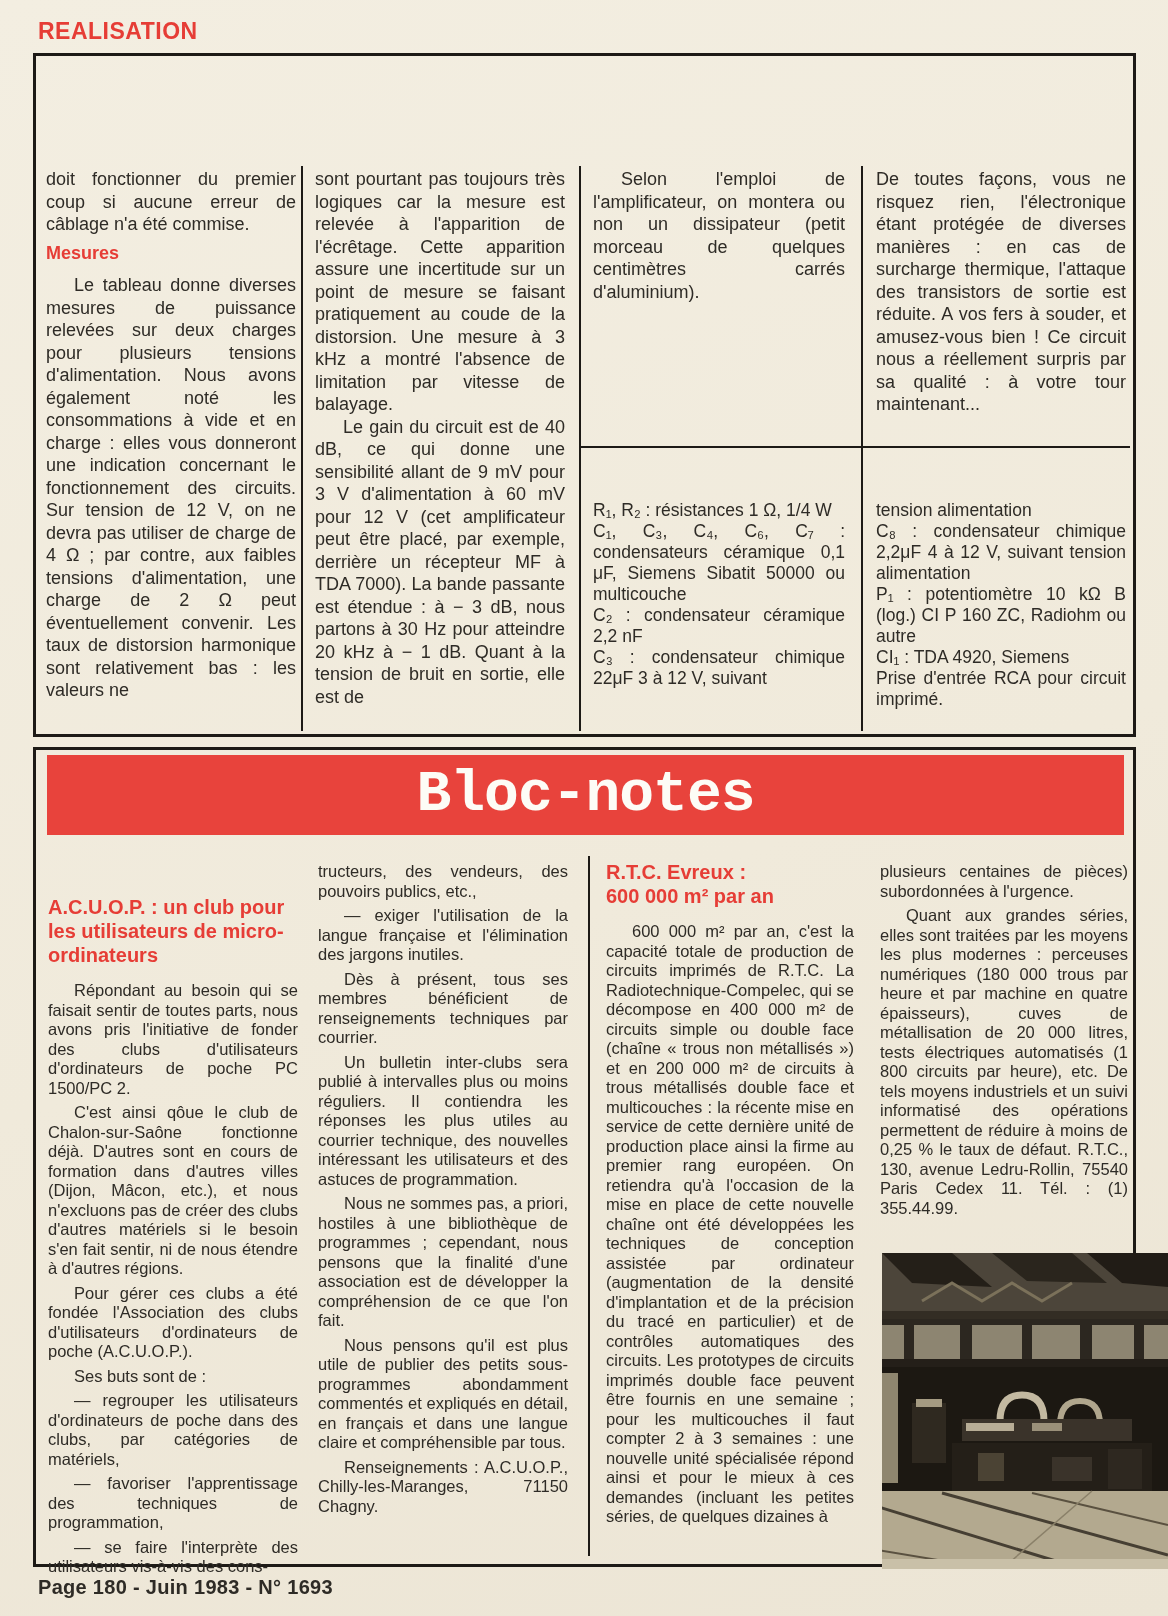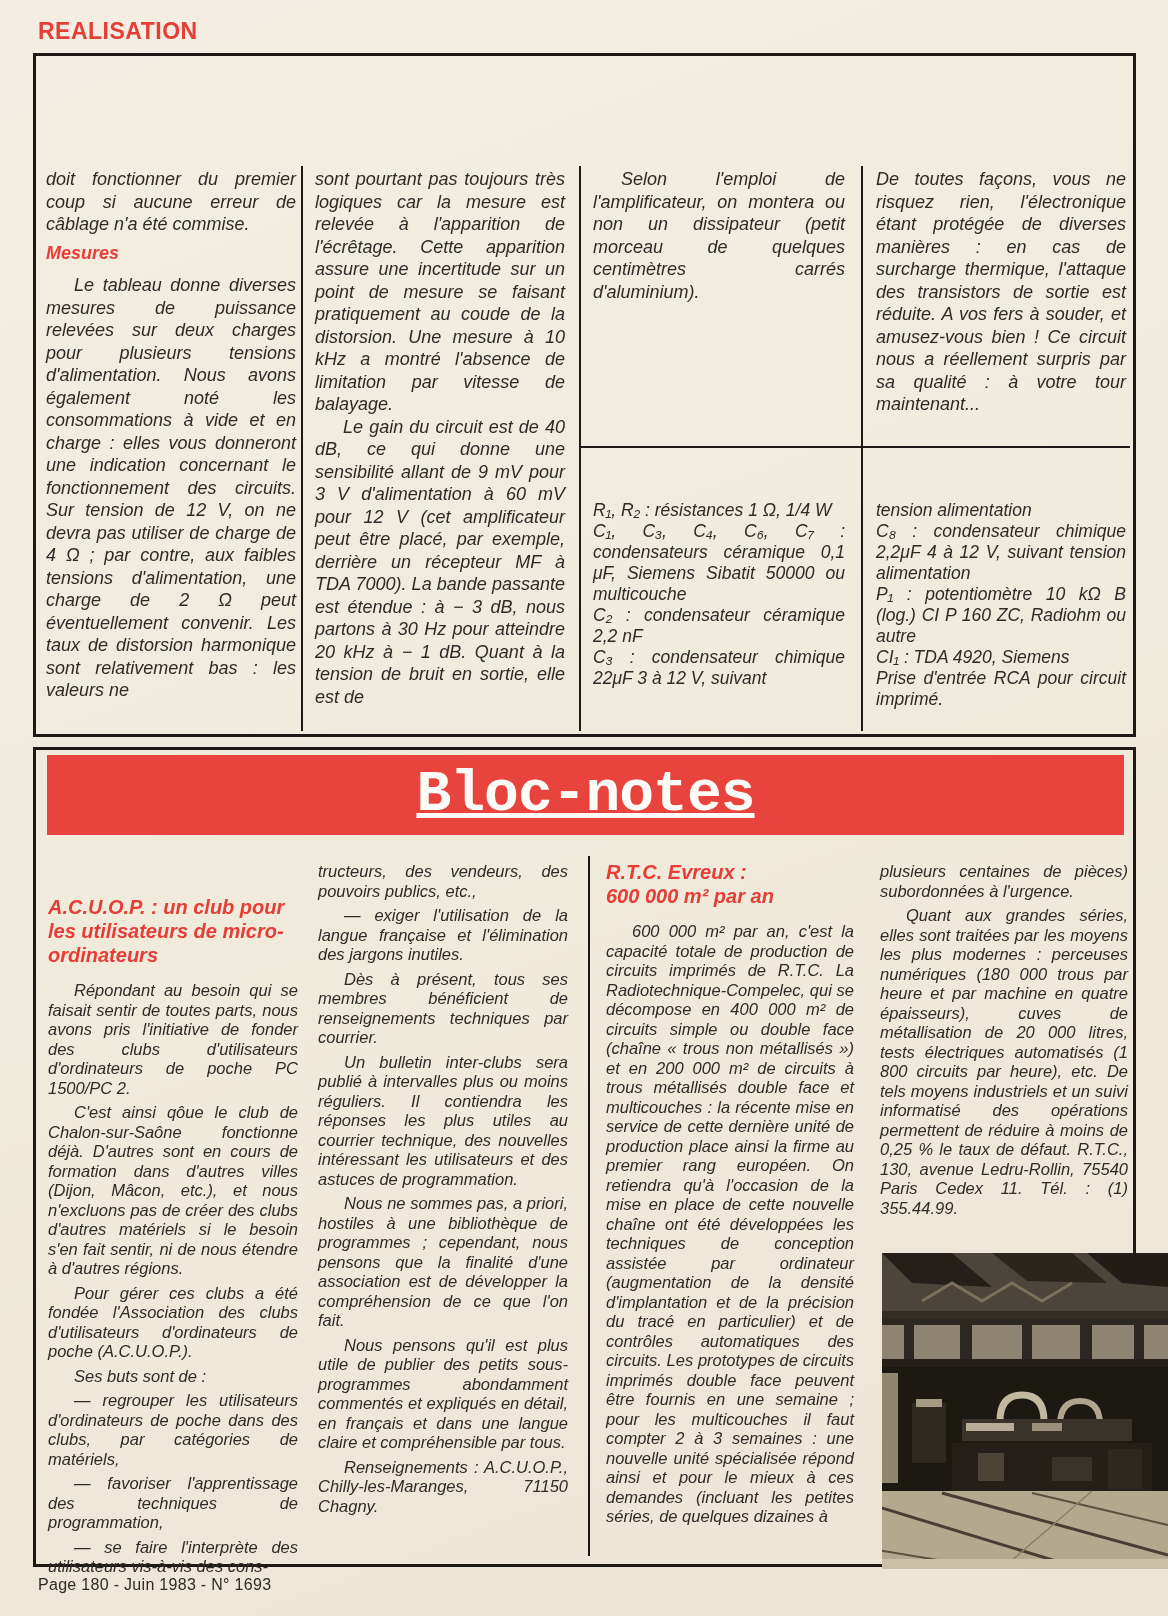--- a/index.html
+++ b/index.html
@@ -8,52 +8,52 @@
     background:linear-gradient(160deg,#f3eee1 0%,#f0eadb 55%,#ece5d5 100%);
     font-family:"Liberation Sans",sans-serif;color:#2e2b26;
   }
   .kicker{
     position:absolute;left:38px;top:18px;
     font-size:23px;font-weight:bold;color:#e63d36;letter-spacing:.5px;
   }
   .box{position:absolute;border:3px solid #1d1a16;background:transparent;}
   .vrule{position:absolute;width:2px;background:#1d1a16;}
   .hrule{position:absolute;height:2px;background:#1d1a16;}
-  .col{position:absolute;text-align:justify;hyphens:auto;font-style:italic;}
+  .col{position:absolute;text-align:justify;hyphens:auto;}
   .art{font-size:18px;line-height:22.5px;}
   .art p{margin:0;text-indent:28px;}
   .art p.flush{text-indent:0;}
   .h-mesures{
     font-size:18px;font-weight:bold;color:#e63d36;
     margin:6px 0 10px;text-indent:0;
   }
   .nomen-head{
     position:absolute;font-size:24px;font-weight:bold;color:#e63d36;
   }
   .nom{font-size:17.5px;line-height:21px;}
   .nom p{margin:0;text-indent:0;}
   .banner{position:absolute;background:#e8433c;}
   .banner-title{
     width:100%;text-align:center;color:#fdfcf6;
     font-family:"Liberation Mono",monospace;font-weight:bold;
-    font-size:58px;line-height:80px;letter-spacing:-1px;text-decoration:underline;
+    font-size:58px;line-height:80px;letter-spacing:-1px;
   }
   .bn{font-size:16.5px;line-height:19.5px;}
   .bn p{margin:0 0 5px;text-indent:26px;}
   .bn p.flush{text-indent:0;}
   .bn-head{
     font-size:20px;line-height:24px;font-weight:bold;color:#e63d36;
     margin:0 0 14px;text-align:left;text-indent:0;
   }
   .bn-head span{display:block;}
   .photo{position:absolute;overflow:hidden;background:#27221b;}
   .photo svg{display:block;}
   .footer{
     position:absolute;left:38px;top:1576px;
-    font-size:16px;font-weight:normal;color:#2e2b26;letter-spacing:.3px;
+    font-size:20px;font-weight:bold;color:#2e2b26;letter-spacing:.3px;
   }
 </style>
 </head>
 <body>
 
 <div class="page">
 
   <div class="kicker">REALISATION</div>
 
   <div class="box" style="left:33px;top:53px;width:1097px;height:678px;"></div>
@@ -61,21 +61,21 @@
   <div class="vrule" style="left:579px;top:166px;height:565px;"></div>
   <div class="vrule" style="left:861px;top:166px;height:565px;"></div>
 
   <div class="col art" style="left:46px;top:168px;width:250px;">
     <p class="flush">doit fonctionner du premier coup si aucune erreur de câblage n'a été commise.</p>
     <h2 class="h-mesures">Mesures</h2>
     <p>Le tableau donne diverses mesures de puissance relevées sur deux charges pour plusieurs tensions d'alimentation. Nous avons également noté les consommations à vide et en charge : elles vous donneront une indication concernant le fonctionnement des circuits. Sur tension de 12 V, on ne devra pas utiliser de charge de 4 Ω ; par contre, aux faibles tensions d'alimentation, une charge de 2 Ω peut éventuellement convenir. Les taux de distorsion harmonique sont relativement bas : les valeurs ne</p>
   </div>
 
   <div class="col art" style="left:315px;top:168px;width:250px;">
-    <p class="flush">sont pourtant pas toujours très logiques car la mesure est relevée à l'apparition de l'écrêtage. Cette apparition assure une incertitude sur un point de mesure se faisant pratiquement au coude de la distorsion. Une mesure à 10 kHz a montré l'absence de limitation par vitesse de balayage.</p>
+    <p class="flush">sont pourtant pas toujours très logiques car la mesure est relevée à l'apparition de l'écrêtage. Cette apparition assure une incertitude sur un point de mesure se faisant pratiquement au coude de la distorsion. Une mesure à 3 kHz a montré l'absence de limitation par vitesse de balayage.</p>
     <p>Le gain du circuit est de 40 dB, ce qui donne une sensibilité allant de 9 mV pour 3 V d'alimentation à 60 mV pour 12 V (cet amplificateur peut être placé, par exemple, derrière un récepteur MF à TDA 7000). La bande passante est étendue : à − 3 dB, nous partons à 30 Hz pour atteindre 20 kHz à − 1 dB. Quant à la tension de bruit en sortie, elle est de</p>
   </div>
 
   <div class="col art" style="left:593px;top:168px;width:252px;">
     <p>Selon l'emploi de l'amplificateur, on montera ou non un dissipateur (petit morceau de quelques centimètres carrés d'aluminium).</p>
   </div>
 
   <div class="col art" style="left:876px;top:168px;width:250px;">
     <p class="flush">De toutes façons, vous ne risquez rien, l'électronique étant protégée de diverses manières : en cas de surcharge thermique, l'attaque des transistors de sortie est réduite. A vos fers à souder, et amusez-vous bien ! Ce circuit nous a réellement surpris par sa qualité : à votre tour maintenant...</p>
   </div>

